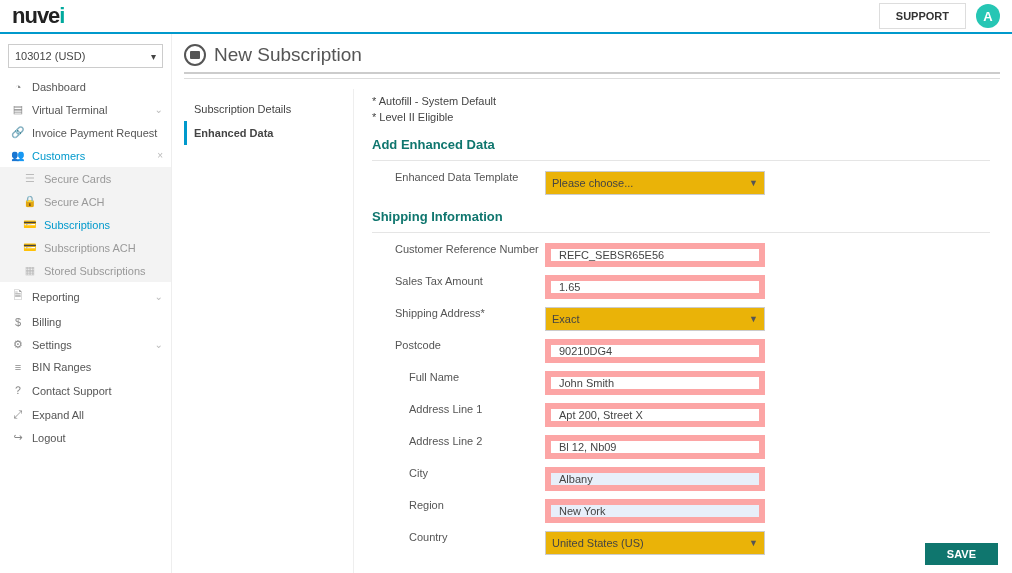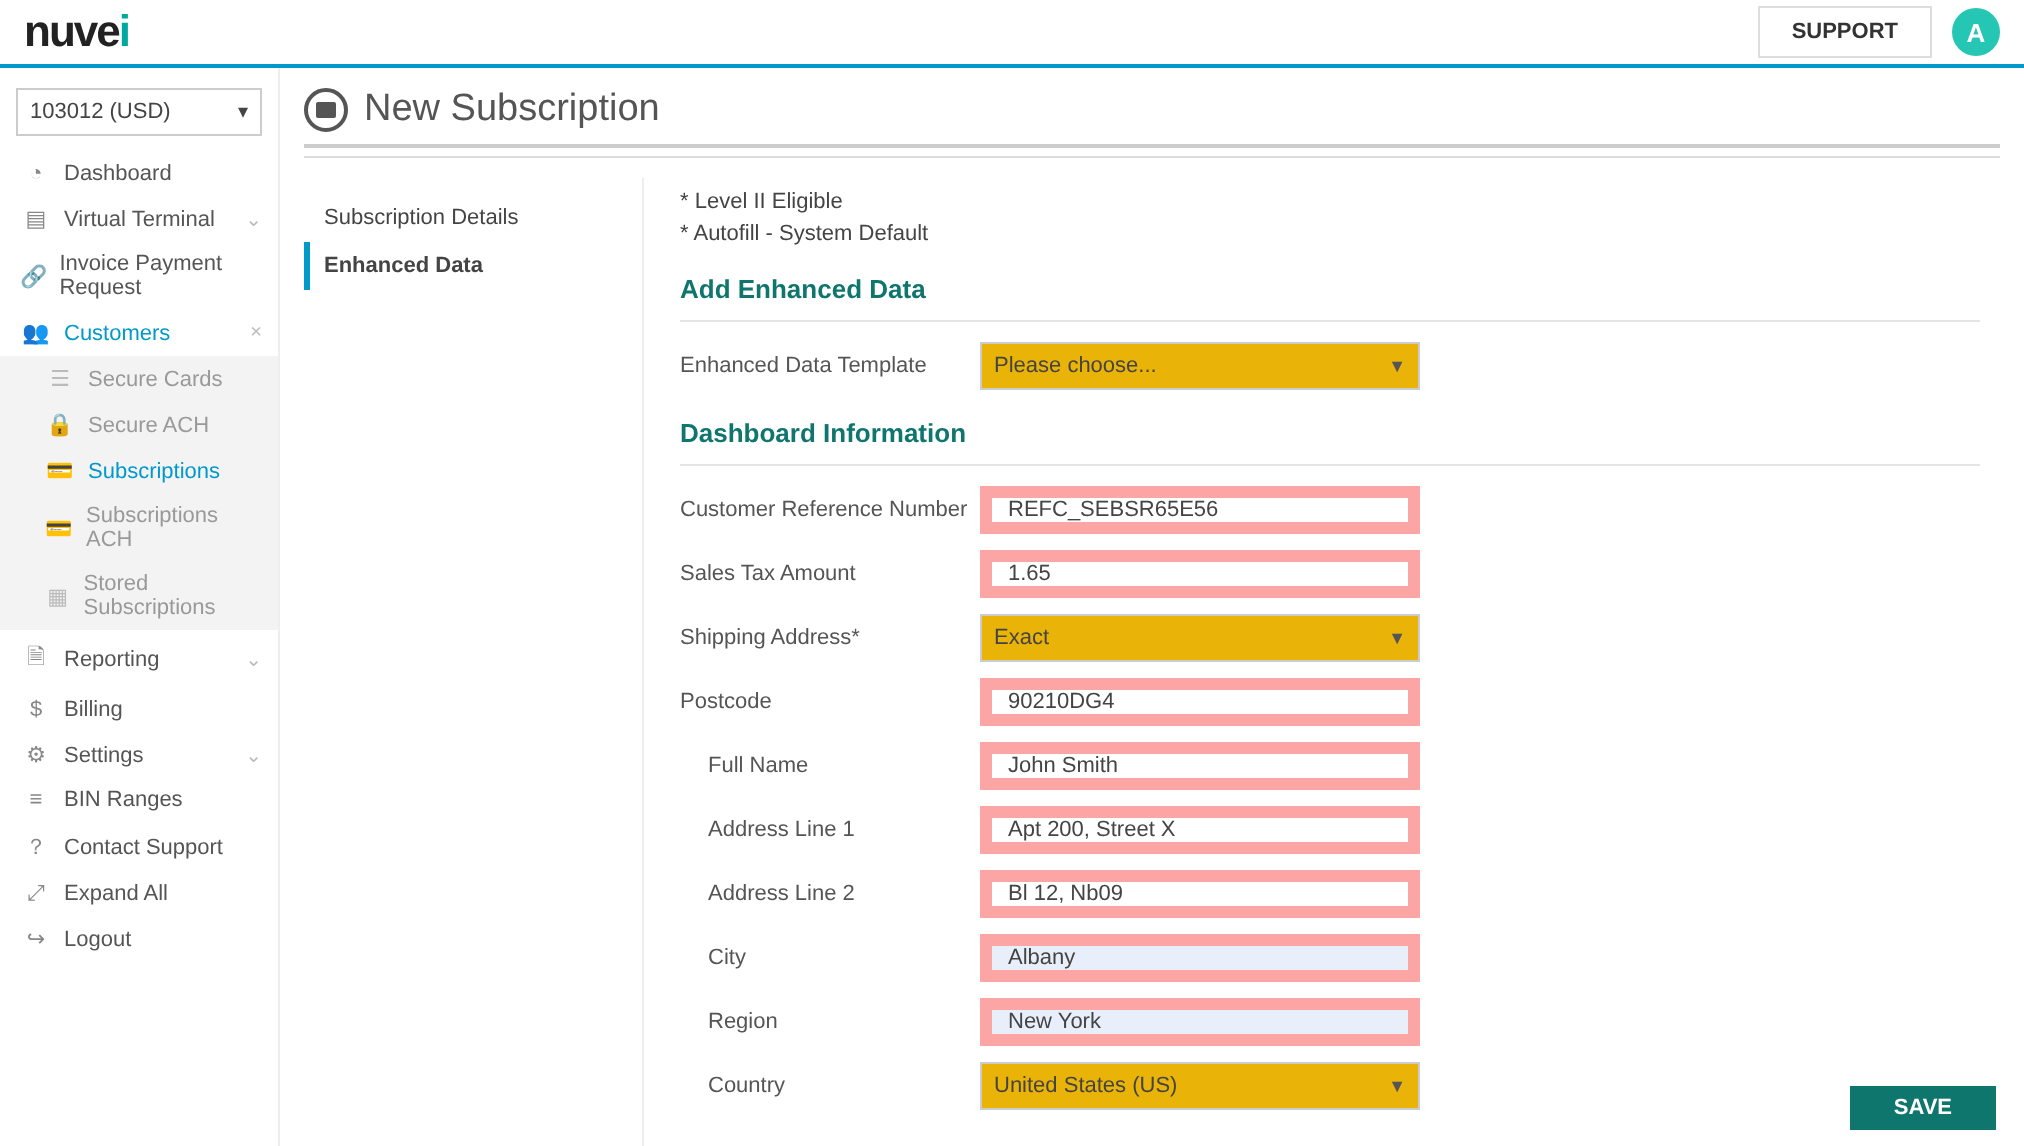--- a/index.html
+++ b/index.html
@@ -8,21 +8,21 @@
   
   .topbar { height: 34px; border-bottom: 2px solid #0099cc; display: flex; align-items: center; padding: 0 12px; }
   .logo { font-size: 22px; font-weight: bold; color: #222; letter-spacing: -1px; }
   .logo .dots { color: #00a99d; letter-spacing: 0; }
   .topbar-spacer { flex: 1; }
   .support-btn { font-size: 11px; font-weight: bold; color: #333; padding: 6px 16px; border: 1px solid #ddd; background: #fff; margin-right: 10px; cursor: pointer; }
   .avatar { width: 24px; height: 24px; border-radius: 50%; background: #26c6b4; color: #fff; display: flex; align-items: center; justify-content: center; font-weight: bold; font-size: 13px; cursor: pointer; }
 
   
   .layout { display: flex; height: calc(100% - 34px); }
-  .sidebar { width: 140px; border-right: 1px solid #eee; padding-top: 6px; background: #fff; }
+  .sidebar { width: 172px; border-right: 1px solid #eee; padding-top: 6px; background: #fff; }
   .main { flex: 1; display: flex; flex-direction: column; padding: 10px 12px 0 12px; position: relative; }
 
   
   .account-select { margin: 4px 8px 8px 8px; border: 1px solid #ccc; height: 24px; display: flex; align-items: center; padding: 0 6px; position: relative; font-size: 11px; color: #444; cursor: pointer; }
   .account-select .caret { position: absolute; right: 6px; font-size: 10px; }
 
   
   .nav-item { display: flex; align-items: center; padding: 5px 10px; font-size: 11px; color: #555; cursor: pointer; position: relative; }
   .nav-item.active { color: #0099cc; }
   .nav-item .icon { width: 16px; display: inline-flex; justify-content: center; margin-right: 6px; font-size: 11px; color: #888; }
@@ -45,21 +45,21 @@
   .content-row { display: flex; flex: 1; overflow: hidden; }
   .tabcol { width: 170px; border-right: 1px solid #eee; padding-top: 8px; }
   .tabcol .tab { padding: 6px 10px; font-size: 11px; color: #444; cursor: pointer; }
   .tabcol .tab.tactive { border-left: 3px solid #0099cc; font-weight: bold; padding-left: 7px; }
   .formcol { flex: 1; padding: 6px 10px 0 18px; overflow: auto; }
 
   .note { font-size: 11px; color: #444; margin-bottom: 4px; }
   .section-title { font-size: 13px; color: #0f766e; margin: 14px 0 8px 0; font-weight: bold; }
   .hr { border-bottom: 1px solid #e5e5e5; margin-bottom: 10px; }
 
-  .form-row { display: flex; align-items: center; margin-bottom: 8px; }
+  .form-row { display: flex; align-items: flex-start; margin-bottom: 8px; margin-left: 23px; }
   .form-row.indent .flabel { padding-left: 14px; }
   .flabel { width: 150px; font-size: 11px; color: #555; }
   .finput { width: 220px; height: 24px; border: 6px solid #fca5a5; padding: 0 8px; font-size: 11px; color: #444; background: #fff; }
   .finput.ro { background: #e8effa; }
   .fselect { width: 220px; height: 24px; border: 1px solid #ccc; padding: 0 6px; font-size: 11px; color: #444; background: #eab308; position: relative; display: flex; align-items: center; cursor: pointer; }
   .fselect .scaret { position: absolute; right: 6px; font-size: 9px; color: #555; }
 
   
   .footer { position: absolute; bottom: 8px; right: 14px; }
   .save-btn { background: #0f766e; color: #fff; border: none; padding: 5px 22px; font-size: 11px; font-weight: bold; cursor: pointer; }
@@ -162,34 +162,34 @@
     </div>
     <div class="sep-line"></div>
 
     <div class="content-row">
       <div class="tabcol">
         <div class="tab">Subscription Details</div>
         <div class="tab tactive">Enhanced Data</div>
       </div>
 
       <div class="formcol">
+        <div class="note">* Autofill - System Default</div>
         <div class="note">* Level II Eligible</div>
-        <div class="note">* Autofill - System Default</div>
 
         <div class="section-title">Add Enhanced Data</div>
         <div class="hr"></div>
         <div class="form-row">
           <div class="flabel">Enhanced Data Template</div>
           <div class="fselect">
             <span>Please choose...</span>
             <span class="scaret">▼</span>
           </div>
         </div>
 
-        <div class="section-title">Dashboard Information</div>
+        <div class="section-title">Shipping Information</div>
         <div class="hr"></div>
 
         <div class="form-row">
           <div class="flabel">Customer Reference Number</div>
           <input class="finput" value="REFC_SEBSR65E56" style="">
         </div>
         <div class="form-row">
           <div class="flabel">Sales Tax Amount</div>
           <input class="finput" value="1.65" style="">
         </div>

